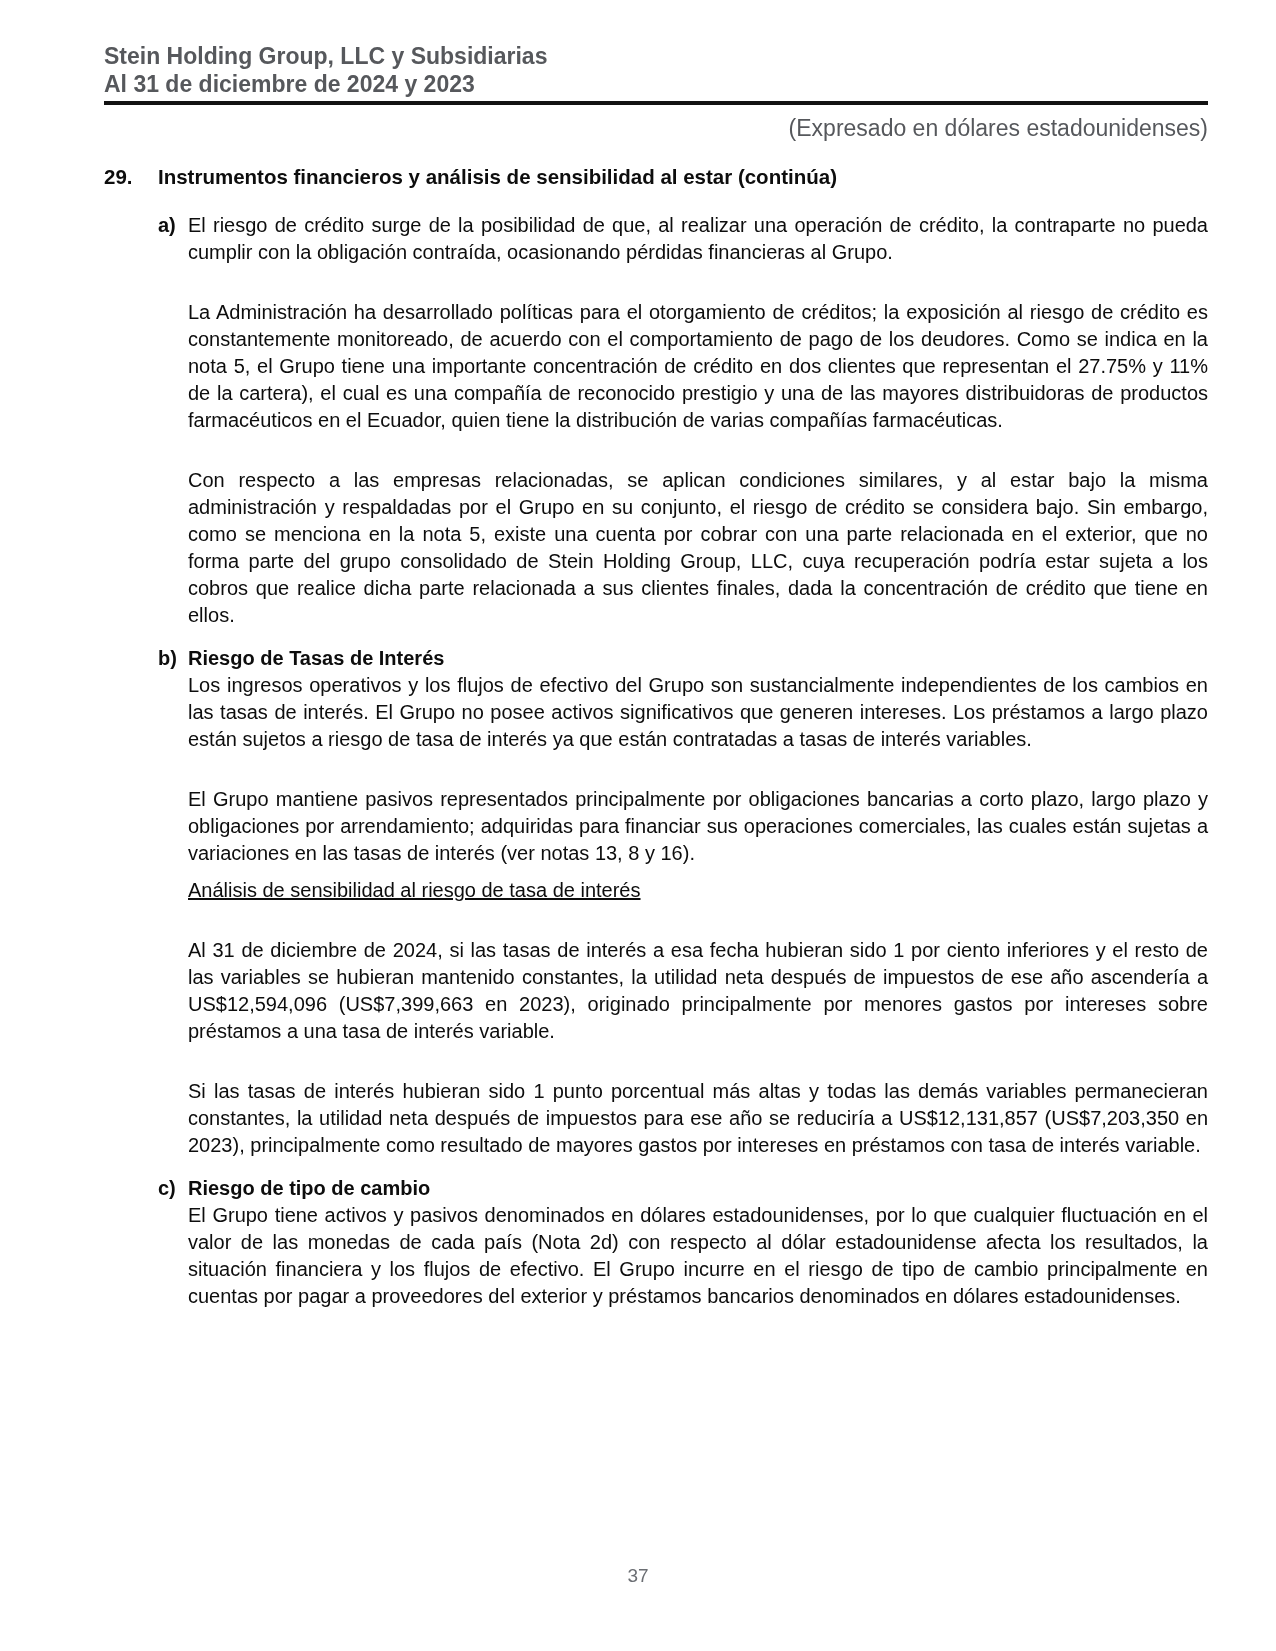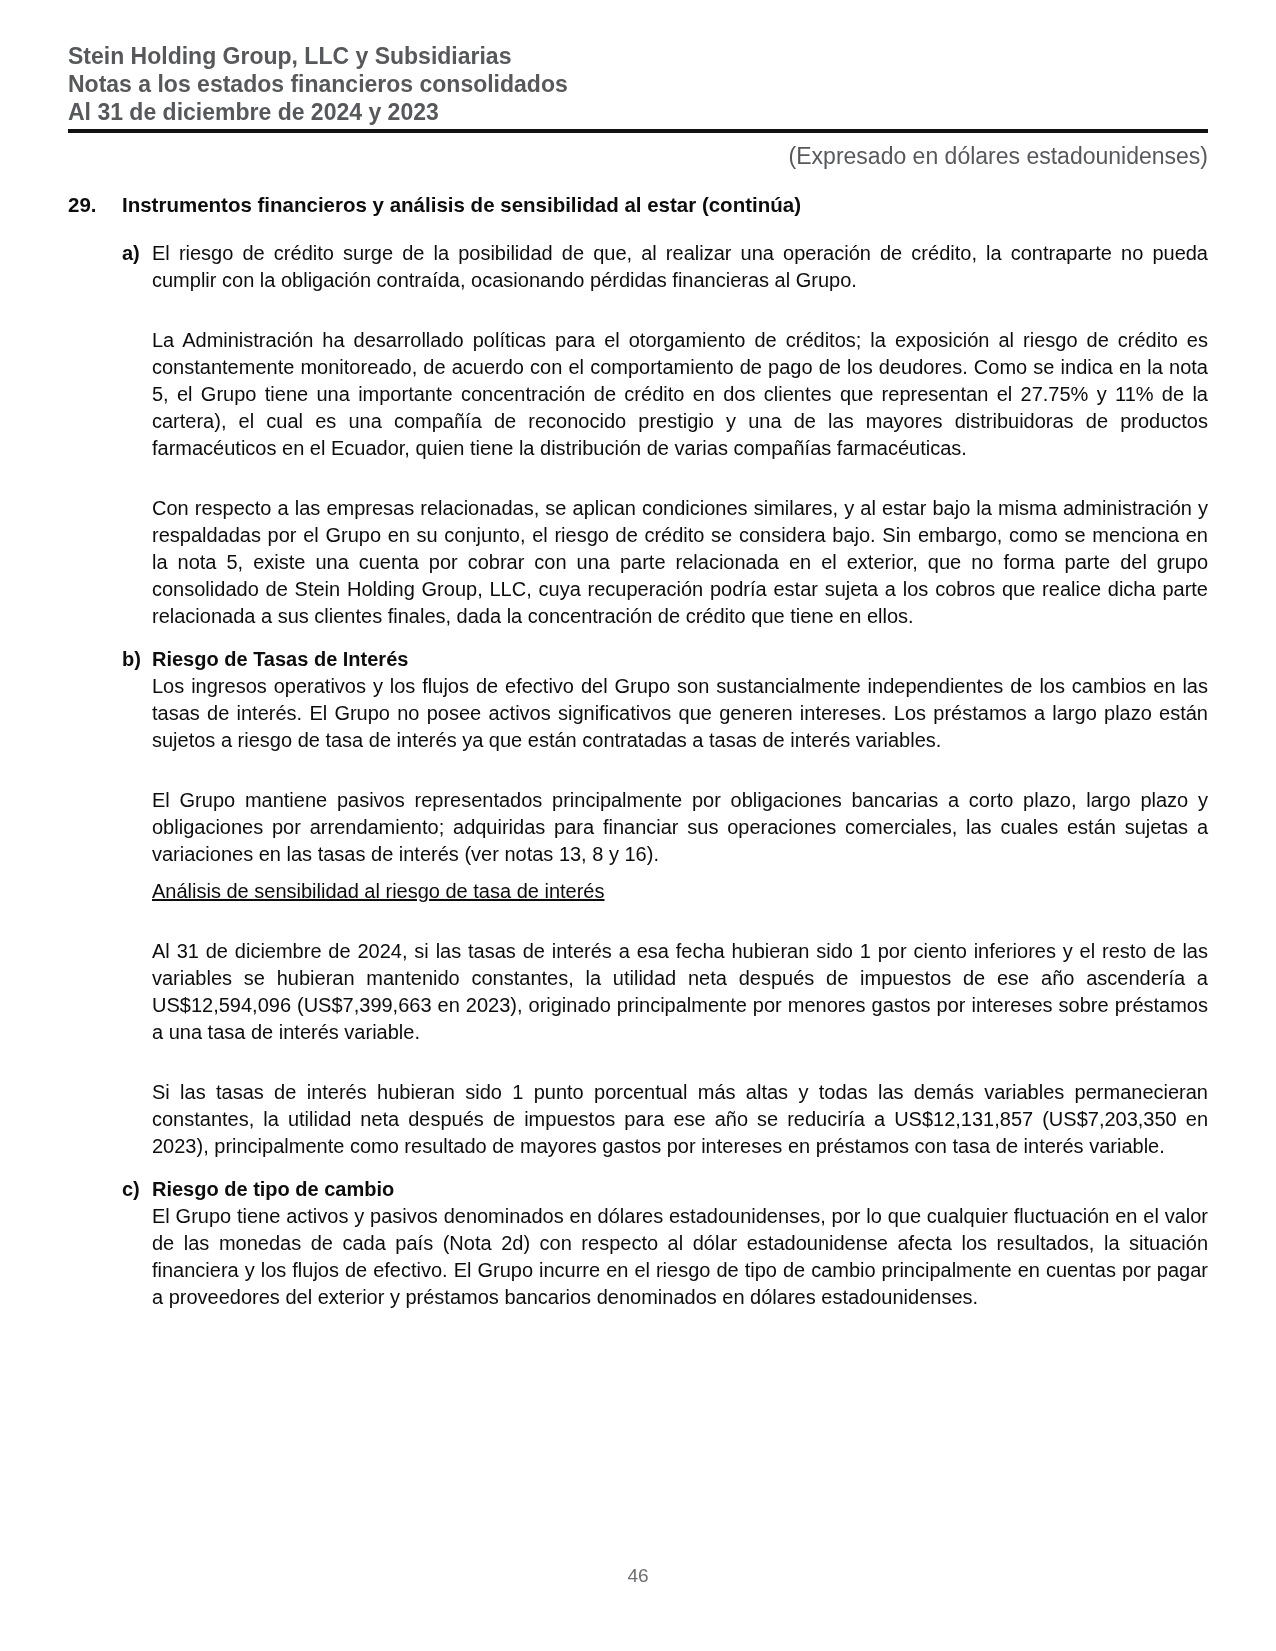--- a/index.html
+++ b/index.html
@@ -7,21 +7,21 @@
     margin: 0;
     padding: 0;
     background: #ffffff;
   }
   .page {
     position: relative;
     width: 1276px;
     height: 1651px;
     background: #ffffff;
     box-sizing: border-box;
-    padding: 42px 68px 0 68px;
+    padding: 42px 68px 0 104px;
     font-family: "Liberation Sans", "DejaVu Sans", sans-serif;
     color: #0d0d0d;
     overflow: hidden;
   }
   
   .doc-header {
     color: #56585c;
     font-weight: bold;
     font-size: 23px;
     line-height: 28px;
@@ -91,21 +91,20 @@
     line-height: 22px;
   }
 </style>
 </head>
 <body>
 
 <div class="page">
 
   <div class="doc-header">
     <div>Stein Holding Group, LLC y Subsidiarias</div>
-    <div>Notas a los estados financieros consolidados</div>
     <div>Al 31 de diciembre de 2024 y 2023</div>
   </div>
   <div class="doc-subtitle">(Expresado en dólares estadounidenses)</div>
 
   <div class="section-row">
     <div class="section-num">29.</div>
     <div class="section-title">Instrumentos financieros y análisis de sensibilidad al estar (continúa)</div>
   </div>
 
   <div class="subsection first">
@@ -130,15 +129,15 @@
   </div>
 
   <div class="subsection">
     <div class="sub-letter">c)</div>
     <div class="sub-body">
       <div class="sub-title">Riesgo de tipo de cambio</div>
       <p class="para first">El Grupo tiene activos y pasivos denominados en dólares estadounidenses, por lo que cualquier fluctuación en el valor de las monedas de cada país (Nota 2d) con respecto al dólar estadounidense afecta los resultados, la situación financiera y los flujos de efectivo. El Grupo incurre en el riesgo de tipo de cambio principalmente en cuentas por pagar a proveedores del exterior y préstamos bancarios denominados en dólares estadounidenses.</p>
     </div>
   </div>
 
-  <div class="page-number">46</div>
+  <div class="page-number">37</div>
 
 </div>
 
 </body></html>

